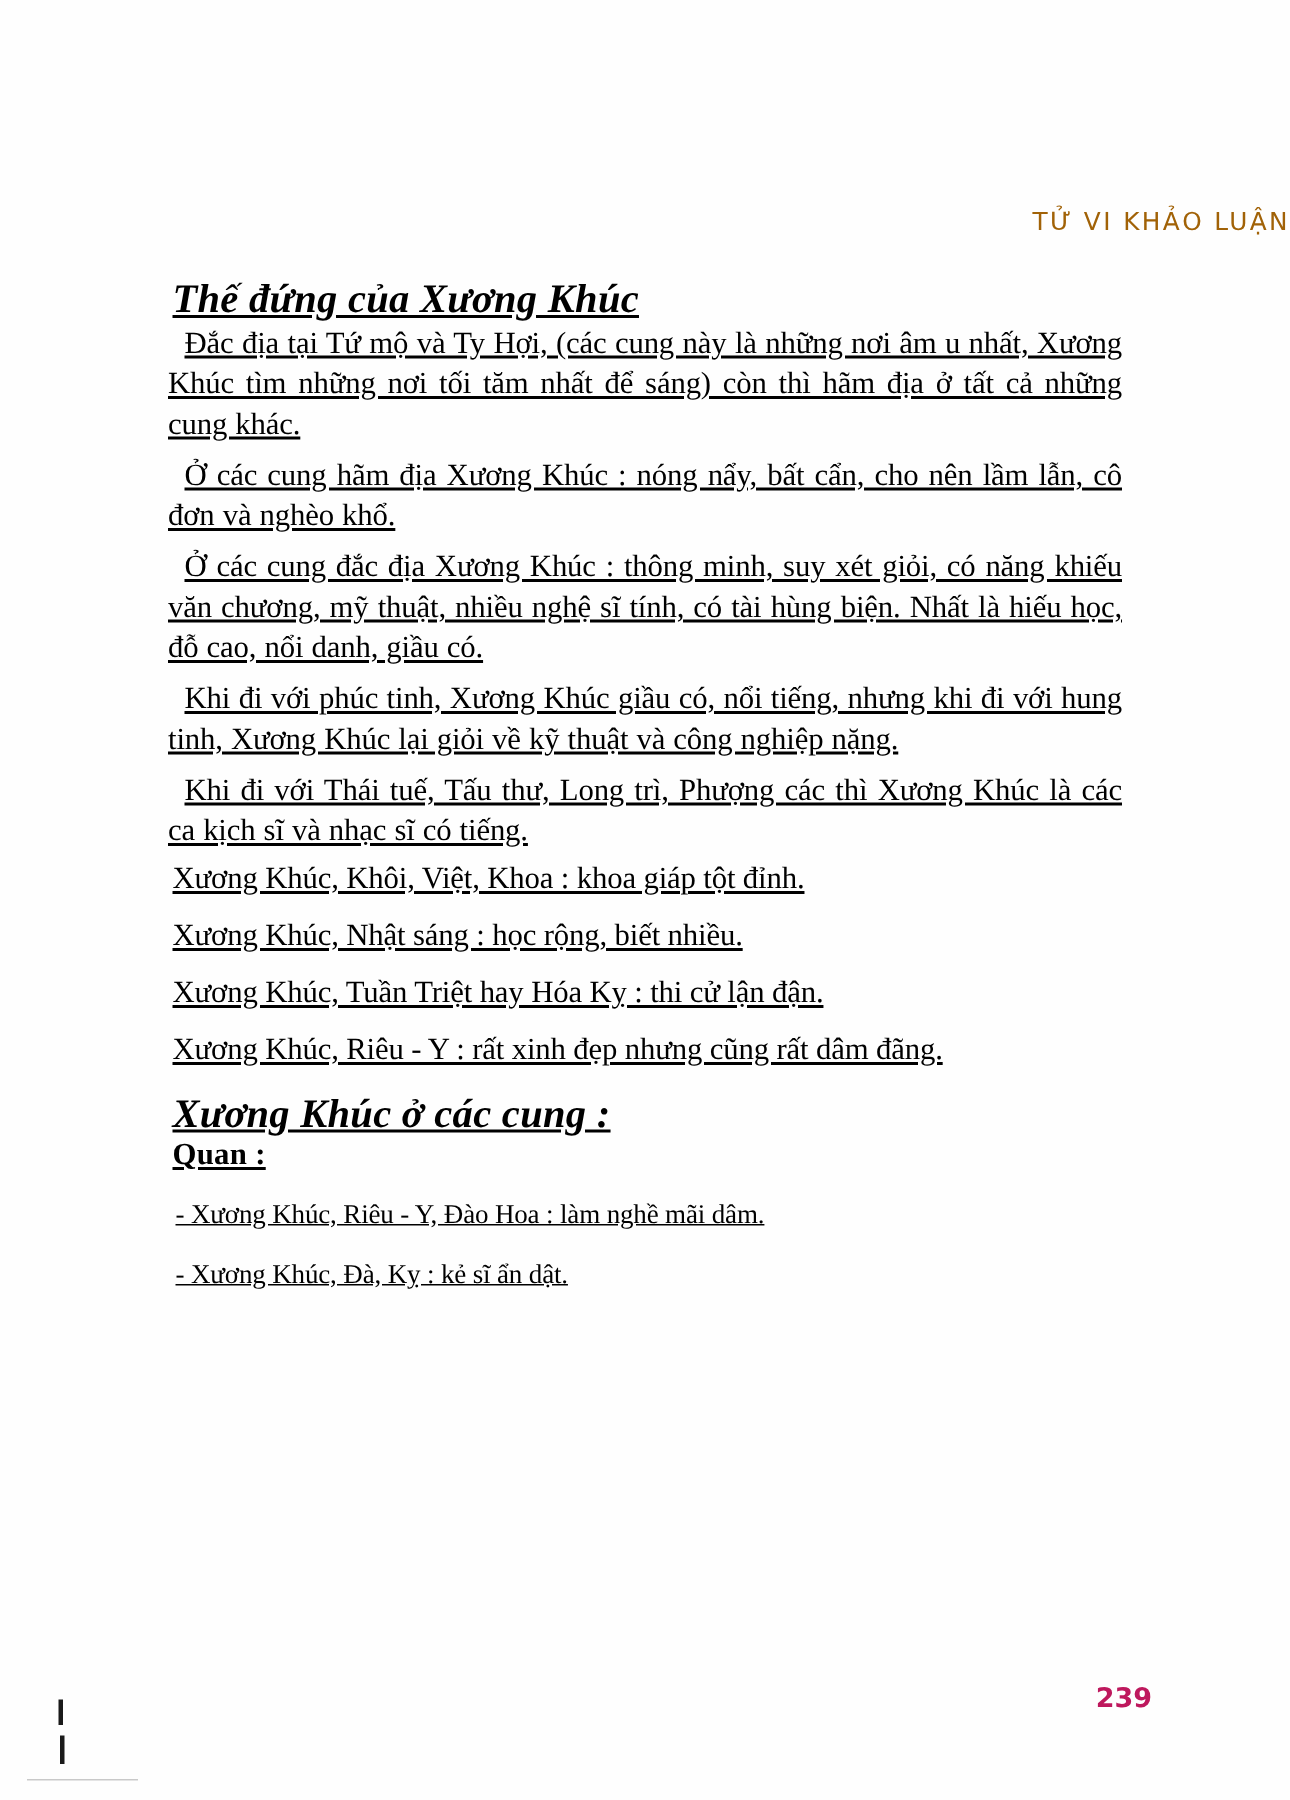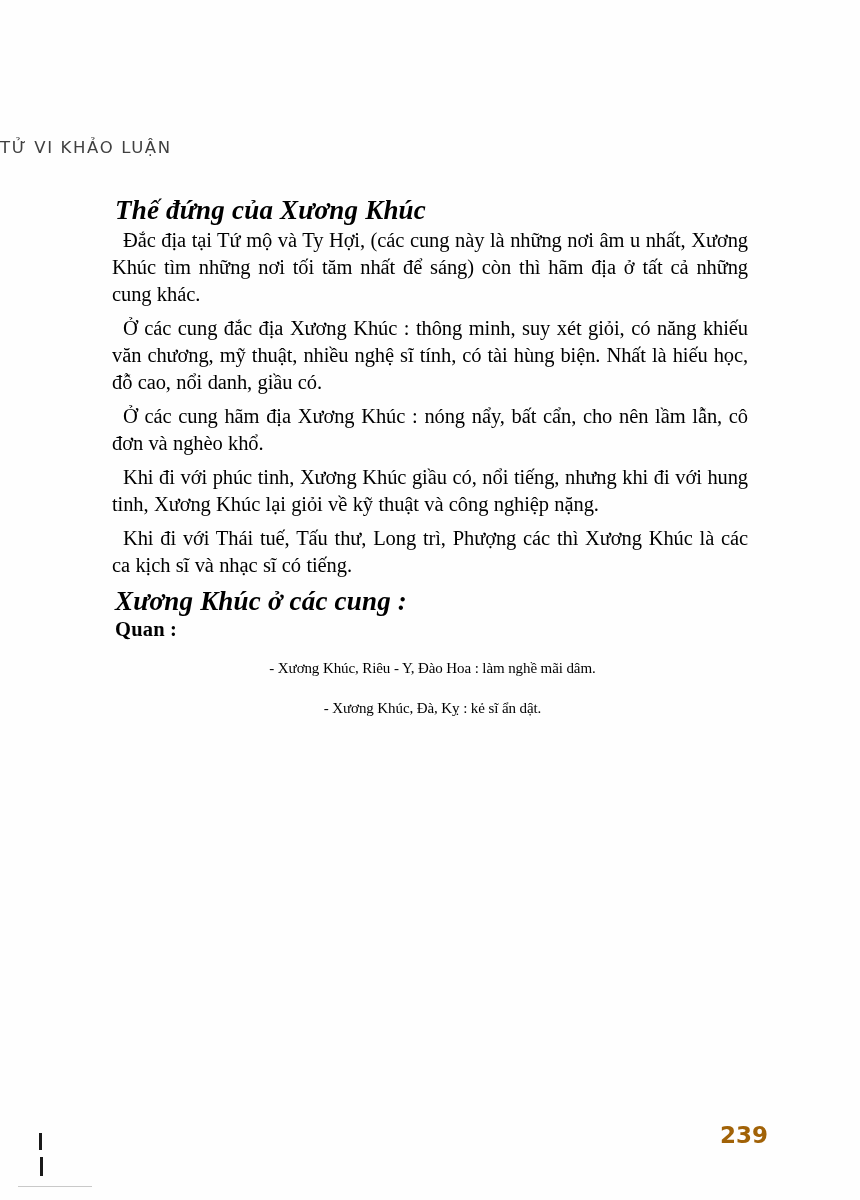--- a/index.html
+++ b/index.html
@@ -23,33 +23,34 @@
     height: 1200px;
     background: #fefefe;
   }
 
   
   .running-head {
     position: absolute;
     left: 0;
     top: 138px;
     width: 860px;
-    text-align: left;
+    text-align: right;
     font-family: "DejaVu Sans", "Liberation Sans", sans-serif;
     font-size: 16.5px;
     letter-spacing: 1.6px;
-    color: #404040;
+    color: #a16207;
   }
 
   
   .column {
     position: absolute;
     left: 112px;
-    top: 195px;
+    top: 184px;
     width: 636px;
+    text-decoration: underline;
   }
 
   h2.section-heading {
     font-size: 27px;
     font-style: italic;
     font-weight: bold;
     margin: 0;
     padding: 0 0 0 3px;
     line-height: 1.18;
     letter-spacing: 0.2px;
@@ -91,37 +92,36 @@
     margin: 0 0 16px 0;
     padding-left: 3px;
     letter-spacing: 0.2px;
   }
   .dash-list {
     margin: 0;
     padding: 0;
     list-style: none;
   }
   .dash-list li {
-    font-size: 15px;
+    font-size: 18px;
     line-height: 22px;
     margin: 0 0 18px 0;
     padding-left: 5px;
     letter-spacing: -0.1px;
-    text-align: center;
   }
 
   
   .folio {
     position: absolute;
     right: 92px;
     top: 1122px;
     font-family: "DejaVu Sans", "Liberation Sans", sans-serif;
-    font-size: 23px;
+    font-size: 18px;
     font-weight: bold;
-    color: #a16207;
+    color: #be185d;
   }
 
   
   .scan-mark {
     position: absolute;
     background: #1a1a1a;
   }
   .scan-mark-upper {
     left: 39px;
     top: 1133px;
@@ -148,26 +148,32 @@
 
 <div class="page">
 
   <div class="running-head">TỬ VI KHẢO LUẬN</div>
 
   <div class="column">
 
     <h2 class="section-heading heading-1">Thế đứng của Xương Khúc</h2>
 
     <p class="body-par">Đắc địa tại Tứ mộ và Ty Hợi, (các cung này là những nơi âm u nhất, Xương Khúc tìm những nơi tối tăm nhất để sáng) còn thì hãm địa ở tất cả những cung khác.</p>
+    <p class="body-par">Ở các cung hãm địa Xương Khúc : nóng nẩy, bất cẩn, cho nên lầm lẫn, cô đơn và nghèo khổ.</p>
     <p class="body-par">Ở các cung đắc địa Xương Khúc : thông minh, suy xét giỏi, có năng khiếu văn chương, mỹ thuật, nhiều nghệ sĩ tính, có tài hùng biện. Nhất là hiếu học, đỗ cao, nổi danh, giầu có.</p>
-    <p class="body-par">Ở các cung hãm địa Xương Khúc : nóng nẩy, bất cẩn, cho nên lầm lẫn, cô đơn và nghèo khổ.</p>
     <p class="body-par">Khi đi với phúc tinh, Xương Khúc giầu có, nổi tiếng, nhưng khi đi với hung tinh, Xương Khúc lại giỏi về kỹ thuật và công nghiệp nặng.</p>
     <p class="body-par">Khi đi với Thái tuế, Tấu thư, Long trì, Phượng các thì Xương Khúc là các ca kịch sĩ và nhạc sĩ có tiếng.</p>
 
 
+    <ul class="star-list">
+      <li>Xương Khúc, Khôi, Việt, Khoa : khoa giáp tột đỉnh.</li>
+      <li>Xương Khúc, Nhật sáng : học rộng, biết nhiều.</li>
+      <li>Xương Khúc, Tuần Triệt hay Hóa Kỵ : thi cử lận đận.</li>
+      <li>Xương Khúc, Riêu - Y : rất xinh đẹp nhưng cũng rất dâm đãng.</li>
+    </ul>
 
     <h2 class="section-heading heading-3">Xương Khúc ở các cung :</h2>
 
     <div class="cung-block">
       <div class="cung-title">Quan :</div>
       <ul class="dash-list">
         <li>- Xương Khúc, Riêu - Y, Đào Hoa : làm nghề mãi dâm.</li>
         <li>- Xương Khúc, Đà, Kỵ : kẻ sĩ ẩn dật.</li>
       </ul>
     </div>

